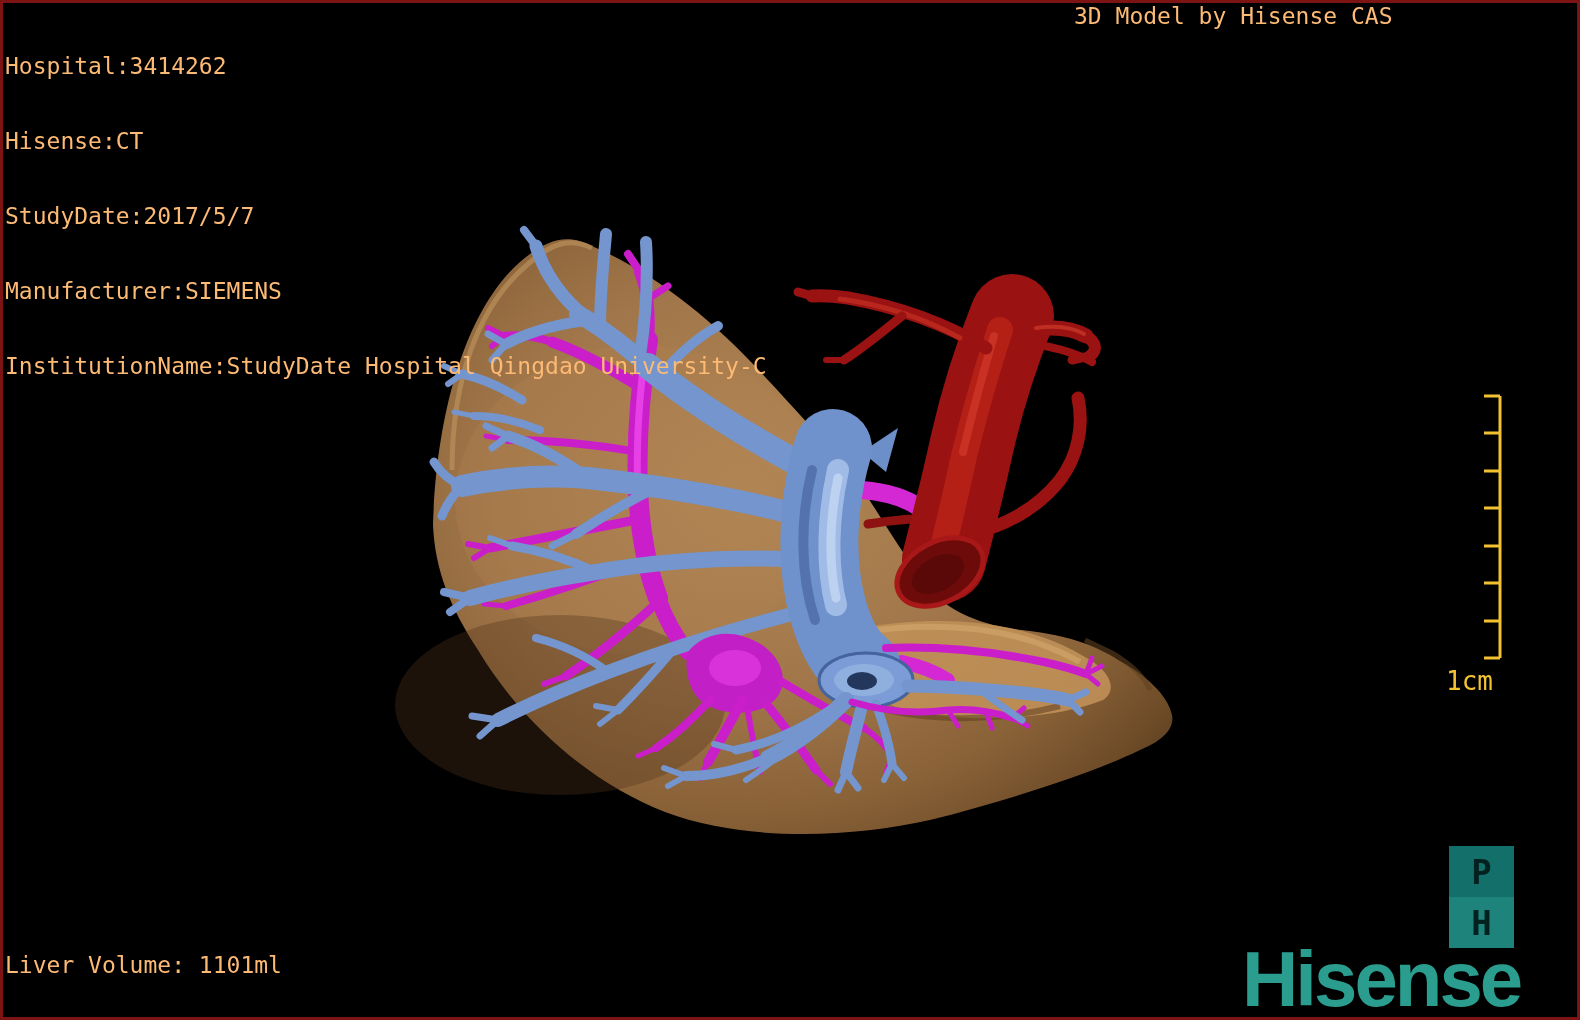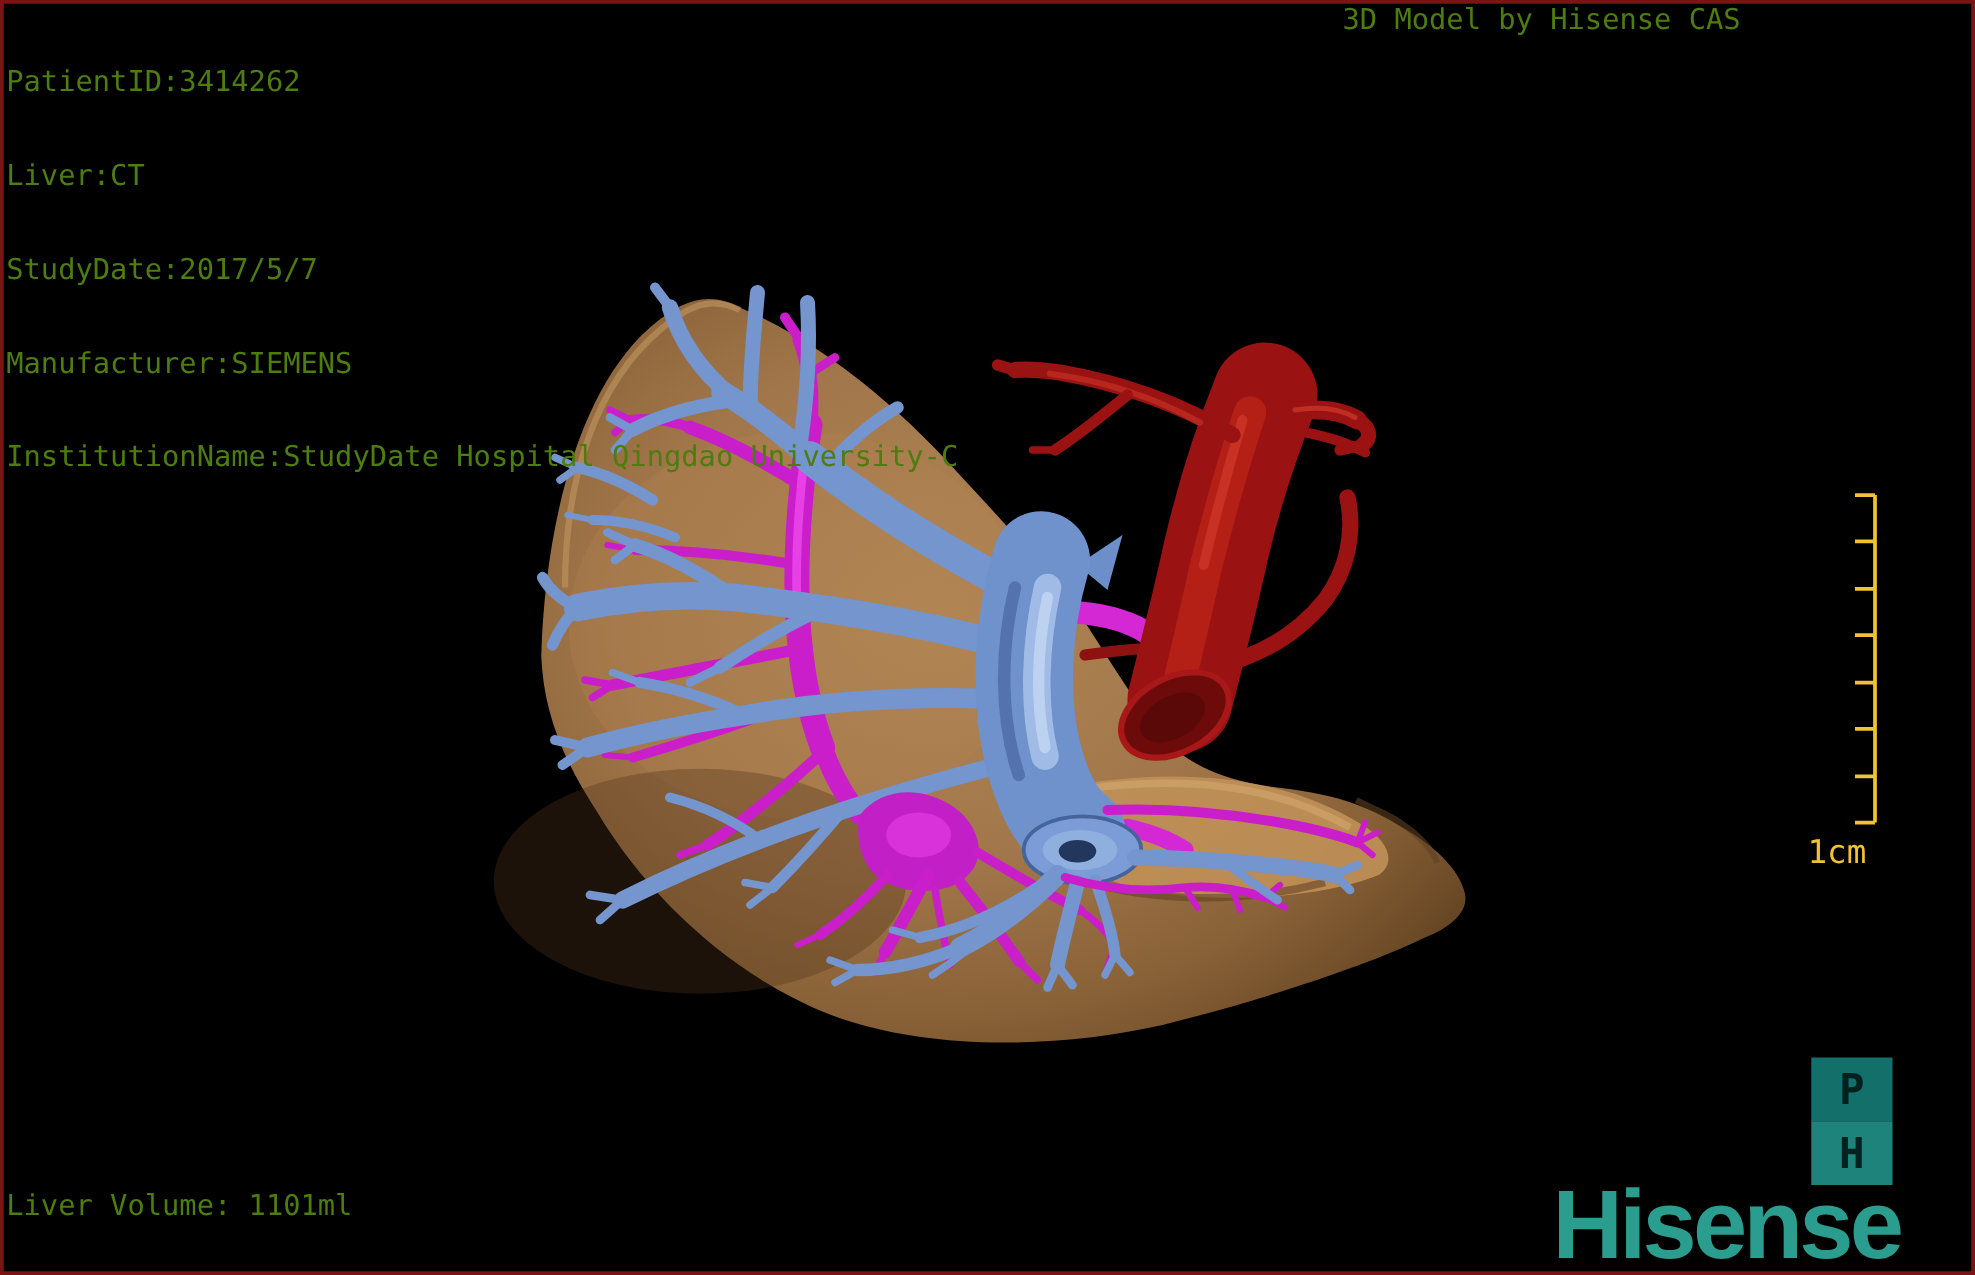--- a/index.html
+++ b/index.html
@@ -2,21 +2,21 @@
 <html><head>
 <meta charset="utf-8">
 <style>
   html,body{margin:0;padding:0;background:#000;}
   .screen{
     position:relative;width:1580px;height:1020px;background:#000;
     overflow:hidden;box-shadow:inset 0 0 0 3px #7c1414;
     font-family:"DejaVu Sans Mono", monospace;
   }
   svg{position:absolute;left:0;top:0;}
-  .anno{color:#4d7c0f;font-family:"DejaVu Sans Mono",monospace;font-size:23px;line-height:25px;white-space:pre;}
+  .anno{color:#fdba74;font-family:"DejaVu Sans Mono",monospace;font-size:23px;line-height:25px;white-space:pre;}
   .info-block{position:absolute;left:5px;top:4px;}
   .watermark{position:absolute;left:1074px;top:4px;}
   .volume{position:absolute;left:5px;top:953px;}
   .ph-logo{position:absolute;left:1449px;top:846px;width:65px;}
   .ph-block{width:65px;height:51px;display:flex;align-items:center;justify-content:center;
     font-family:"DejaVu Sans Mono",monospace;font-weight:bold;font-size:34px;color:#03211f;}
   .ph-top{background:#136f6a;}
   .ph-bottom{background:#1d837b;}
   .hisense{position:absolute;left:1242px;top:934px;color:#2a9d8f;
     font-family:"Liberation Sans",sans-serif;font-weight:bold;font-size:78px;
@@ -206,22 +206,22 @@
 
     <g stroke="#f2c233" stroke-width="3">
       <path d="M 1500 396 V 658"></path>
       <path d="M 1484 396 H 1500 M 1484 433 H 1500 M 1484 471 H 1500 M 1484 508 H 1500
                M 1484 546 H 1500 M 1484 583 H 1500 M 1484 621 H 1500 M 1484 658 H 1500"></path>
       <text x="1446" y="690" fill="#f2c233" stroke="none" font-family="DejaVu Sans Mono, monospace" font-size="26">1cm</text>
     </g>
   </svg>
 
   <div class="info-block anno">
-    <div>PatientID:3414262</div>
-    <div>Liver:CT</div>
+    <div>Hospital:3414262</div>
+    <div>Hisense:CT</div>
     <div>StudyDate:2017/5/7</div>
     <div>Manufacturer:SIEMENS</div>
     <div>InstitutionName:StudyDate Hospital Qingdao University-C</div>
   </div>
 
   <div class="watermark anno">3D Model by Hisense CAS</div>
 
   <div class="volume anno">Liver Volume: 1101ml</div>
 
   <div class="ph-logo">

